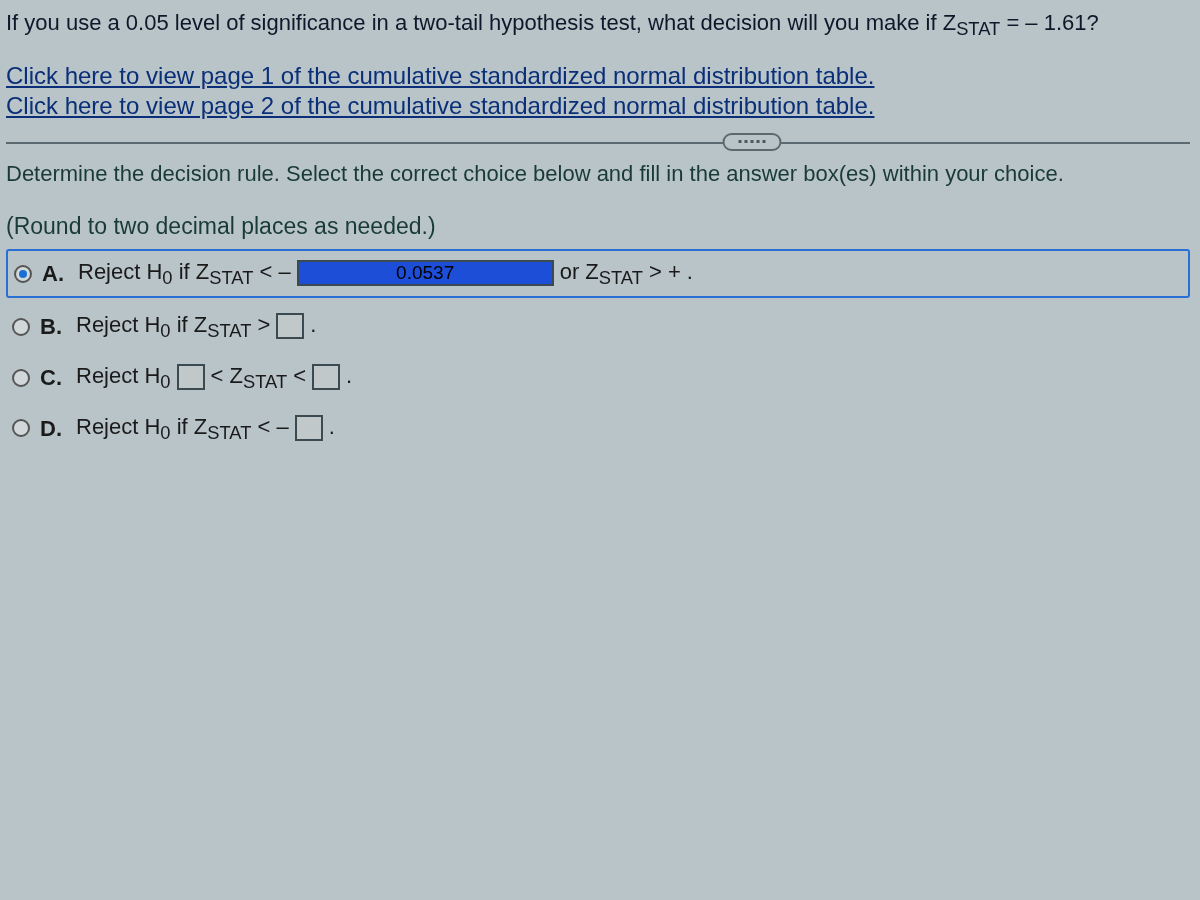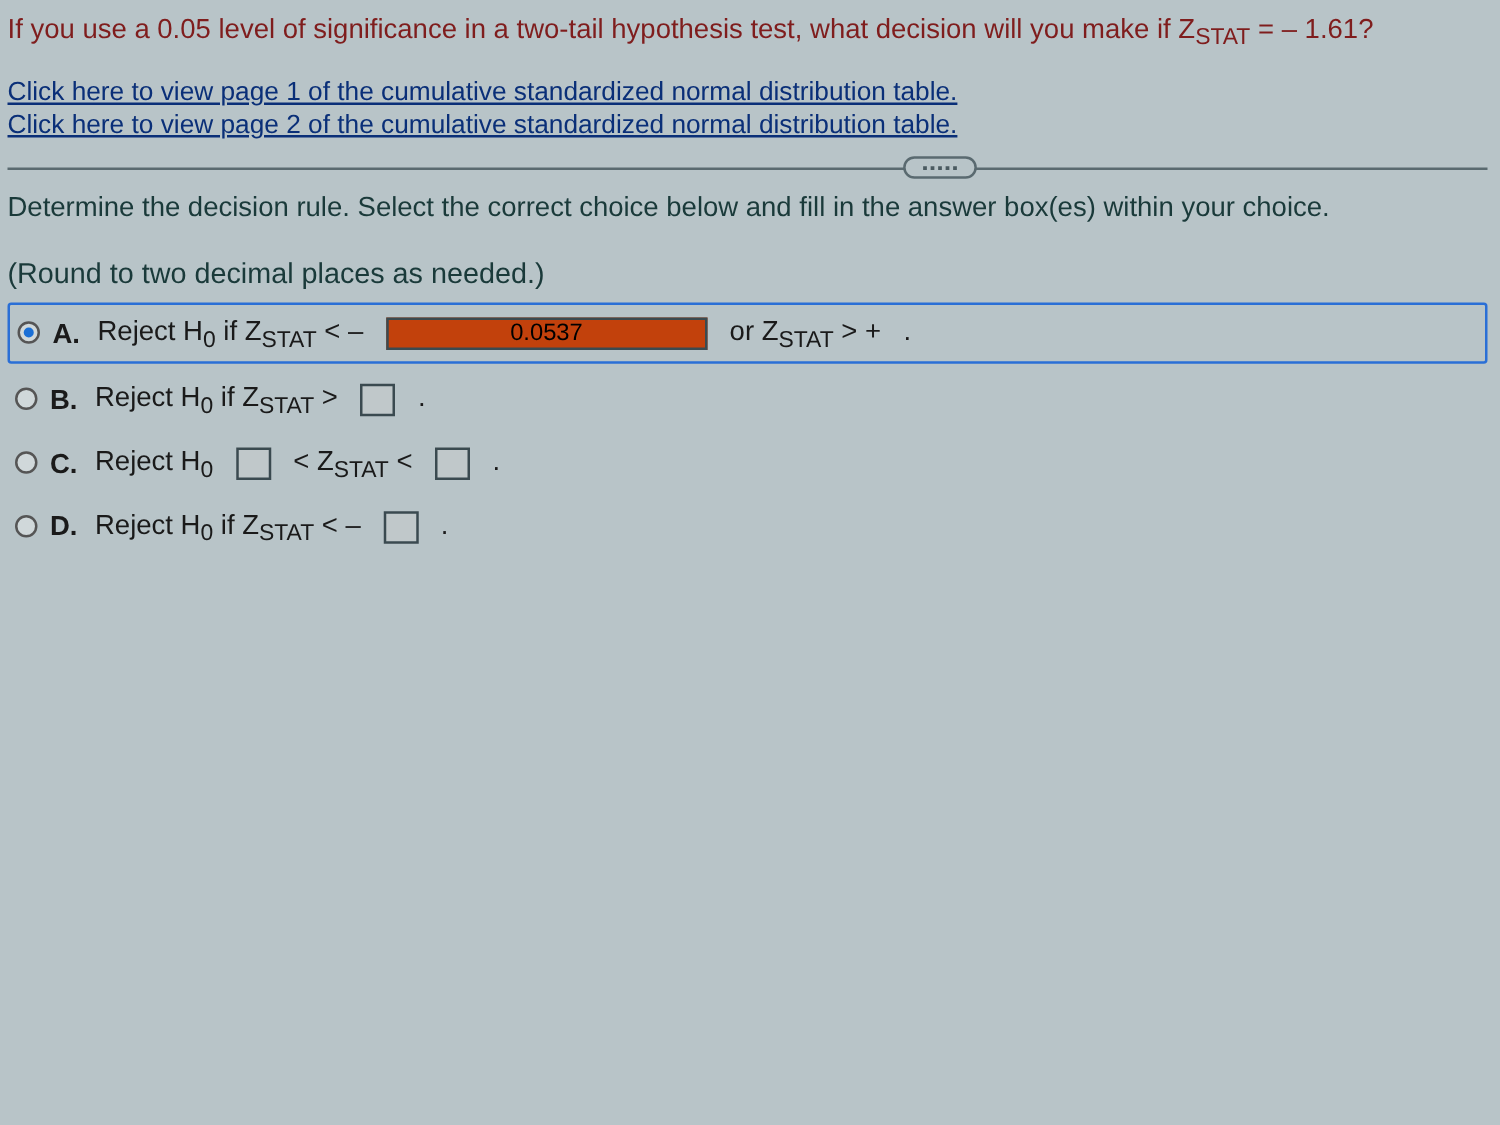--- a/index.html
+++ b/index.html
@@ -8,30 +8,30 @@
     background: #b8c4c8;
     width: 1200px;
     height: 900px;
     overflow: hidden;
     color: #1a1a1a;
     font-size: 22px;
     line-height: 1.5;
     padding: 6px 10px 0 6px;
   }
   .question {
-    color: #7f1d1d;
+    color: #0f172a;
     margin-bottom: 18px;
     font-size: 22px;
   }
   .link {
     color: #0a2f78;
     text-decoration: underline;
     cursor: pointer;
     display: block;
-    font-size: 21px;
+    font-size: 24px;
     line-height: 1.25;
   }
   .hr-wrap {
     position: relative;
     margin: 12px 0 6px 0;
     height: 18px;
   }
   .hr-line {
     border: none;
     border-top: 2px solid #5a6a70;
@@ -98,26 +98,26 @@
   }
   .letter {
     font-weight: bold;
     width: 26px;
     flex: 0 0 auto;
   }
   .choice-text {
     display: flex;
     align-items: baseline;
     flex-wrap: wrap;
-    gap: 18px;
+    gap: 6px;
     font-size: 22px;
   }
   .ansbox {
     border: 2px solid #3a4a50;
-    background: #c2410c;
+    background: #1d4ed8;
     min-width: 64px;
     height: 26px;
     padding: 0 4px;
     font-size: 19px;
     text-align: center;
     font-family: Arial, sans-serif;
   }
   .ansbox.empty {
     min-width: 28px;
     width: 28px;

